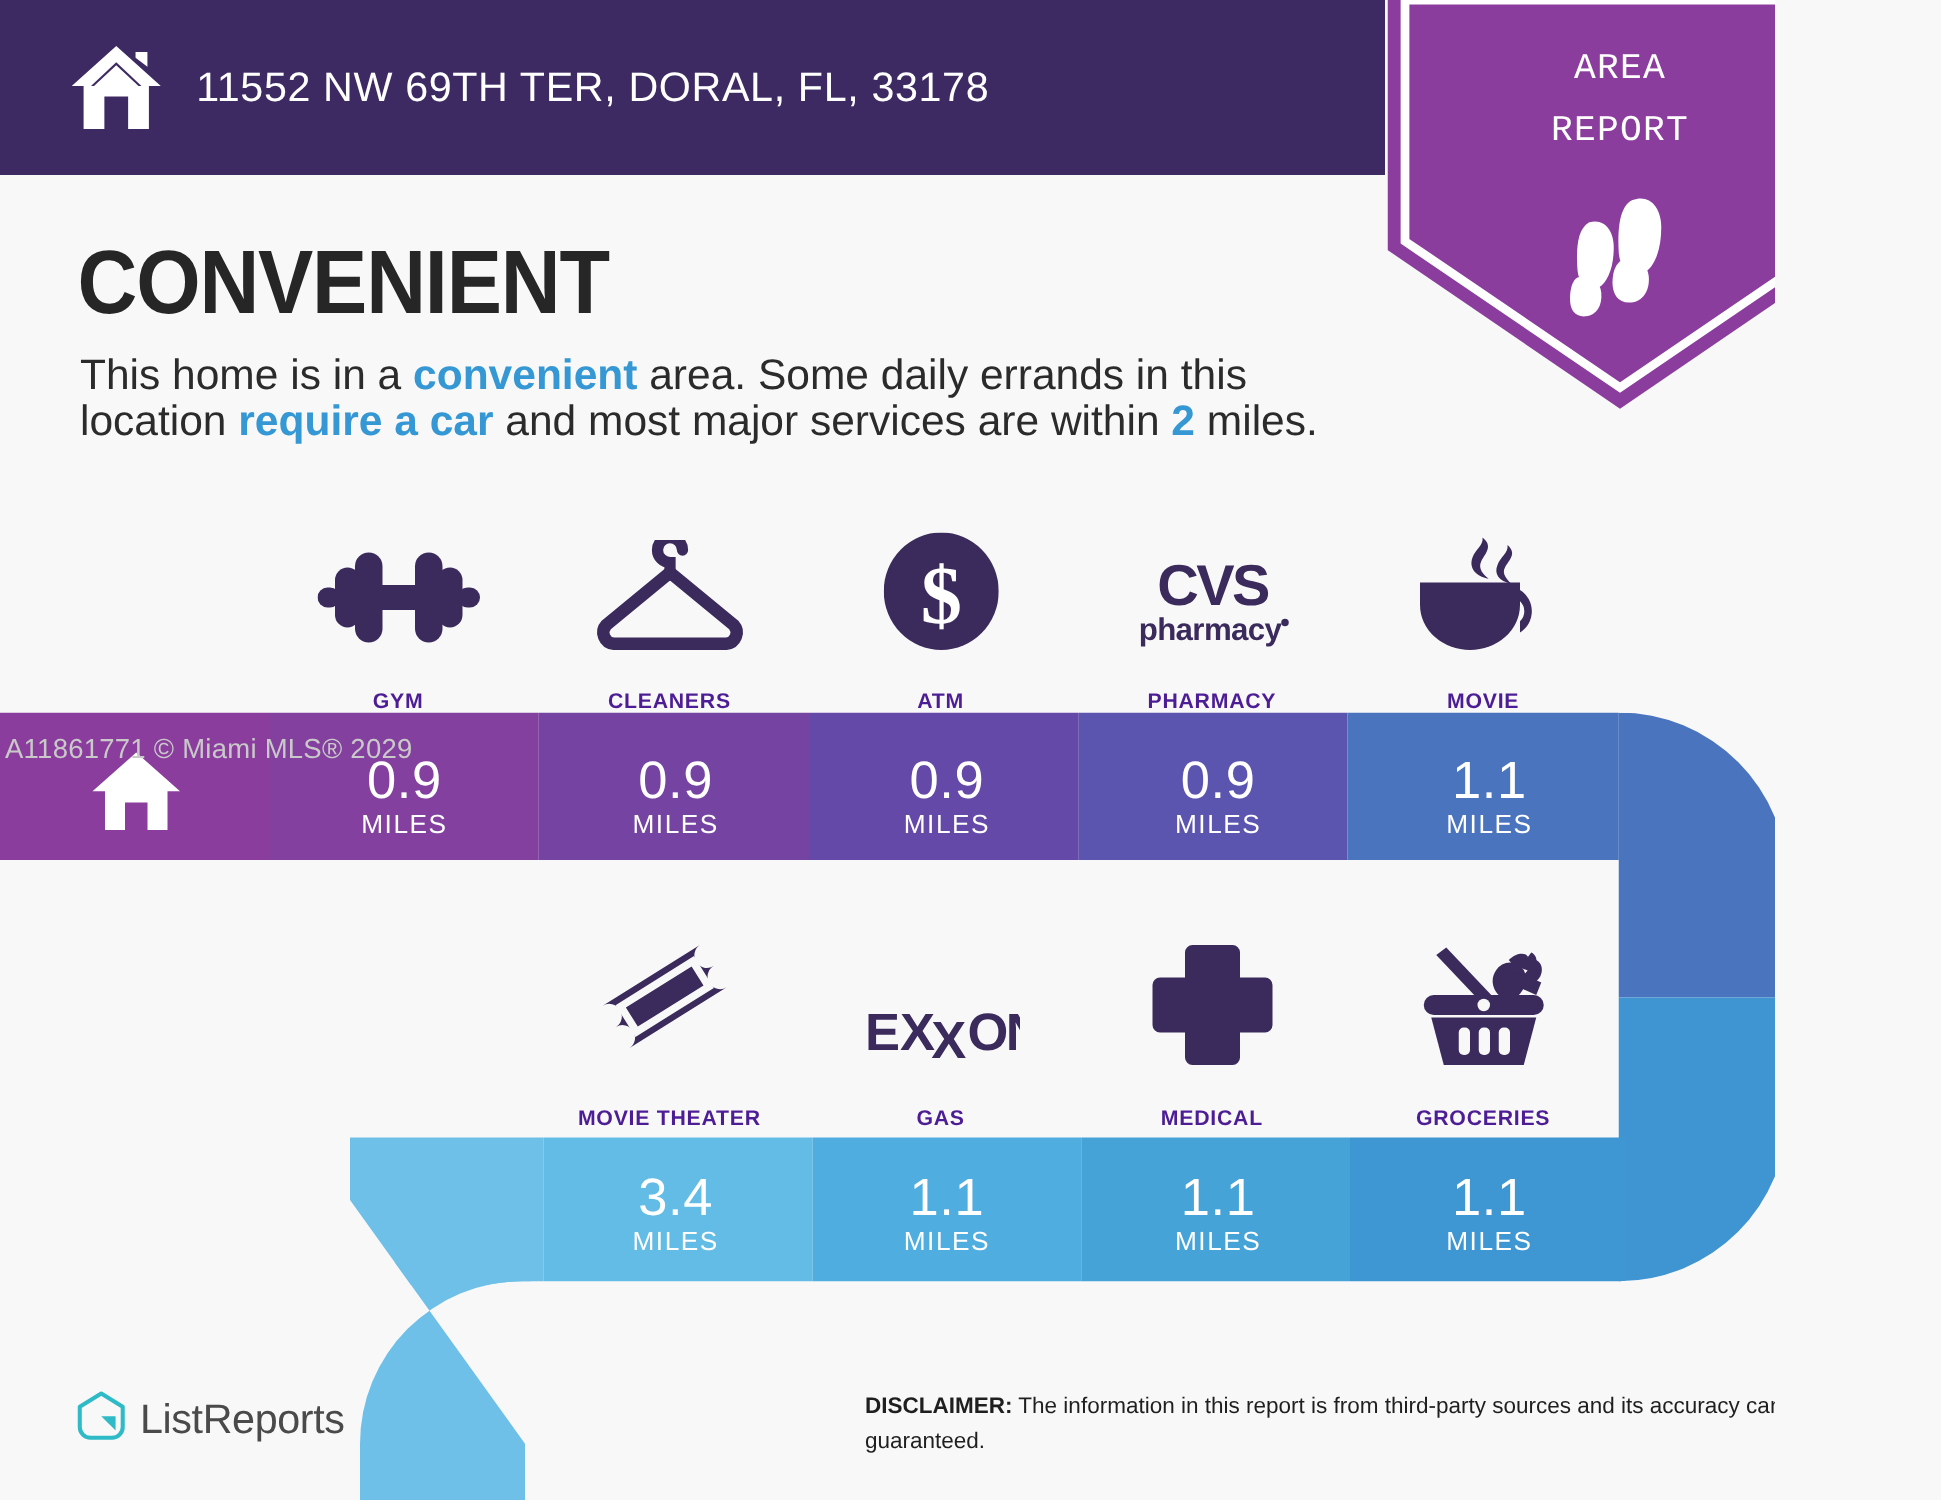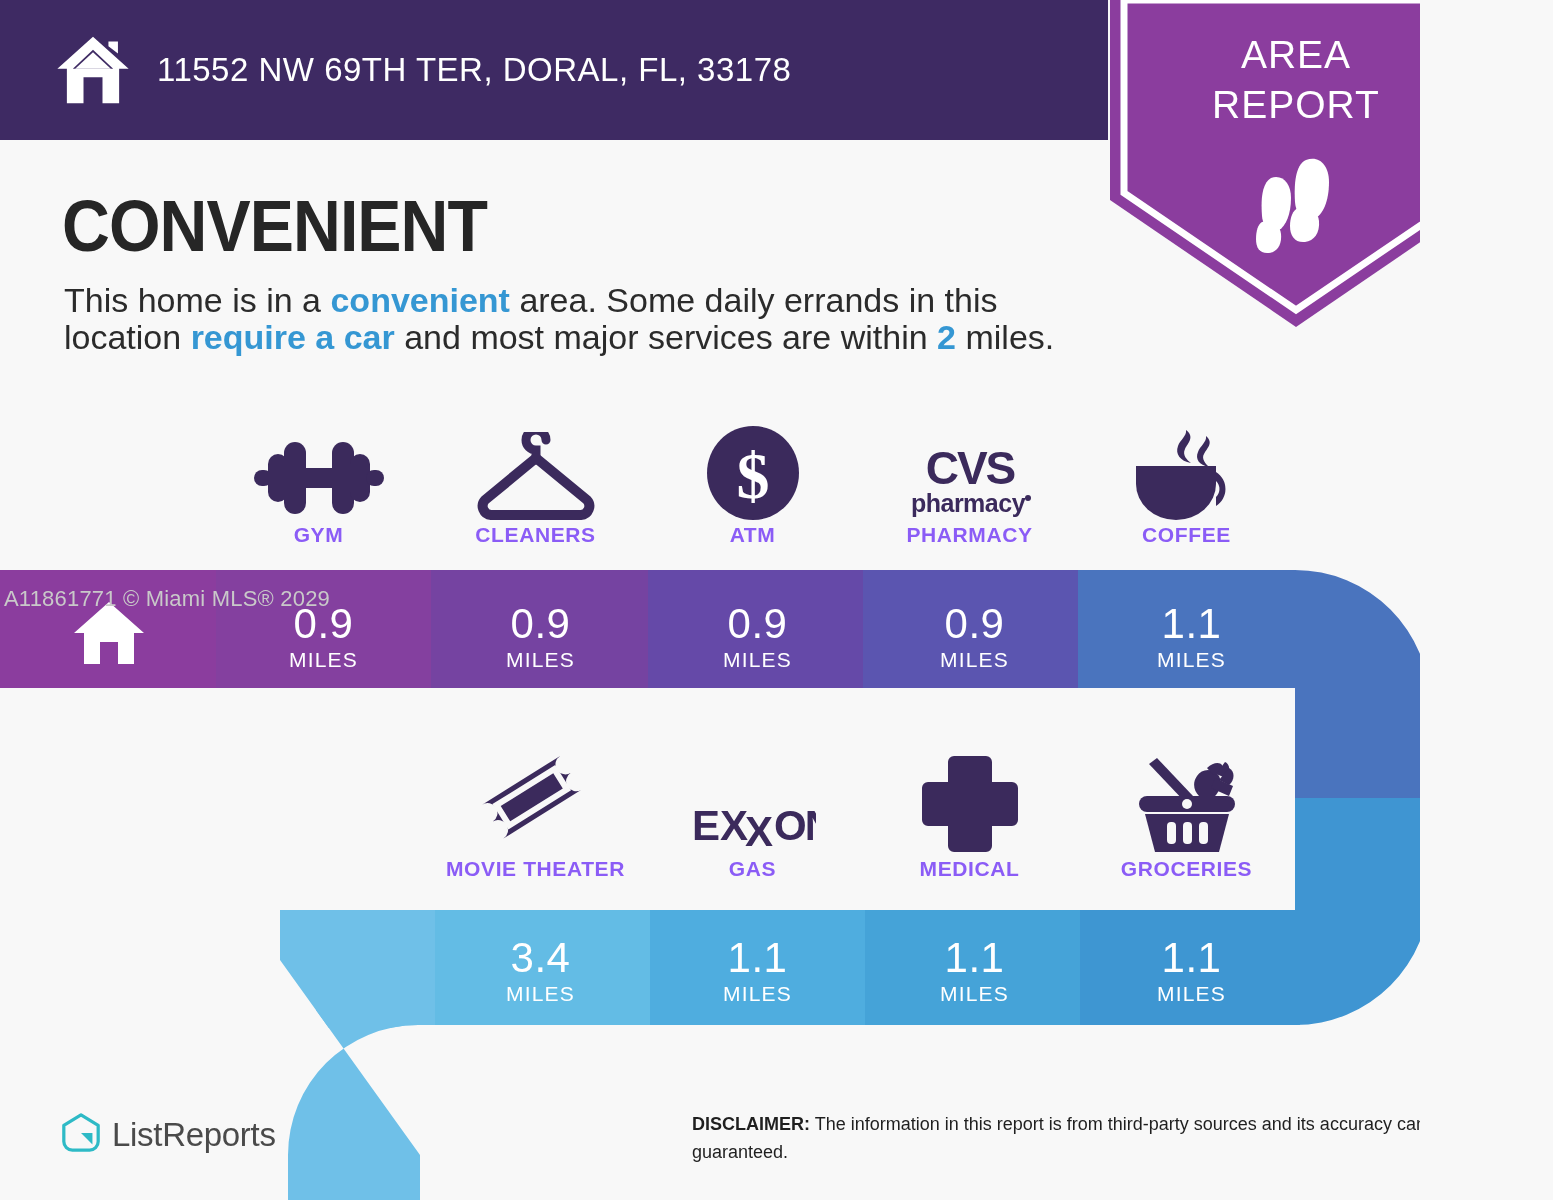--- a/index.html
+++ b/index.html
@@ -24,22 +24,22 @@
     font-family:"Liberation Sans", sans-serif;
   }
 
   
   .badge{
     position:absolute;left:1110px;top:0;width:372px;height:330px;
   }
   .badge svg{display:block;width:372px;height:330px;}
   .badge-text{
     position:absolute;left:0;top:30px;width:372px;text-align:center;
-    color:#fff;font-size:39px;line-height:50px;letter-spacing:1px;
-    font-weight:400;pointer-events:none;
+    color:#fff;font-size:29px;line-height:50px;letter-spacing:1px;
+    font-weight:400;pointer-events:none;font-family:Liberation Mono, monospace;
   }
 
   
   .headline{
     position:absolute;left:62px;top:186px;
     font-size:72px;line-height:80px;font-weight:bold;color:#262626;
     letter-spacing:-1px;
     transform:scaleX(0.92);transform-origin:left center;
   }
   .subtext{
@@ -48,21 +48,21 @@
   }
   .subtext b{color:#3597d3;font-weight:bold;}
 
   
   .icon-cell{
     position:absolute;width:215px;text-align:center;
   }
   .icon-art{height:96px;display:flex;align-items:flex-end;justify-content:center;}
   .icon-art svg{display:block;}
   .icon-label{
-    margin-top:3px;font-size:21px;font-weight:bold;color:#8b5cf6;letter-spacing:0.6px;
+    margin-top:31px;font-size:17px;font-weight:bold;color:#4c1d95;letter-spacing:0.6px;
     white-space:nowrap;
   }
 
   
   .ribbon{position:absolute;left:0;top:570px;width:1553px;height:630px;}
   .ribbon svg{display:block;}
 
   .dist-cell{position:absolute;width:215px;text-align:center;color:#fff;}
   .dist-num{font-size:42px;line-height:44px;font-weight:400;letter-spacing:0.5px;}
   .dist-unit{font-size:21px;line-height:24px;letter-spacing:1.2px;margin-top:2px;}
@@ -245,21 +245,21 @@
     <div class="icon-art">
       <svg width="110" height="92" viewBox="0 0 110 92">
         <g fill="#3B2A5C">
           <path d="M4 38 L84 38 L84 56 a40 36 0 0 1 -40 36 a40 36 0 0 1 -40 -36 Z"></path>
           <path d="M84 44 a20 20 0 0 1 0 34 l0 -9 a11 11 0 0 0 0 -16 Z"></path>
           <path d="M54 2 c9 7 2 13 -1 19 c-3 6 2 11 6 14 c-11 -2 -16 -9 -13 -17 c2 -6 9 -10 8 -16 Z"></path>
           <path d="M74 8 c8 7 1 12 -2 18 c-3 5 2 10 5 13 c-10 -2 -14 -8 -11 -15 c2 -6 9 -10 8 -16 Z"></path>
         </g>
       </svg>
     </div>
-    <div class="icon-label">COFFEE</div>
+    <div class="icon-label">MOVIE</div>
   </div>
 
   <svg class="ribbon-home" viewBox="0 0 74 66">
     <path fill="#ffffff" d="M37 2 L72 33 L62 33 L62 64 L46 64 L46 42 L28 42 L28 64 L12 64 L12 33 L2 33 Z"></path>
   </svg>
 
   <div class="dist-cell" style="left:216px;top:602px;">
     <div class="dist-num">0.9</div>
     <div class="dist-unit">MILES</div>
   </div>

